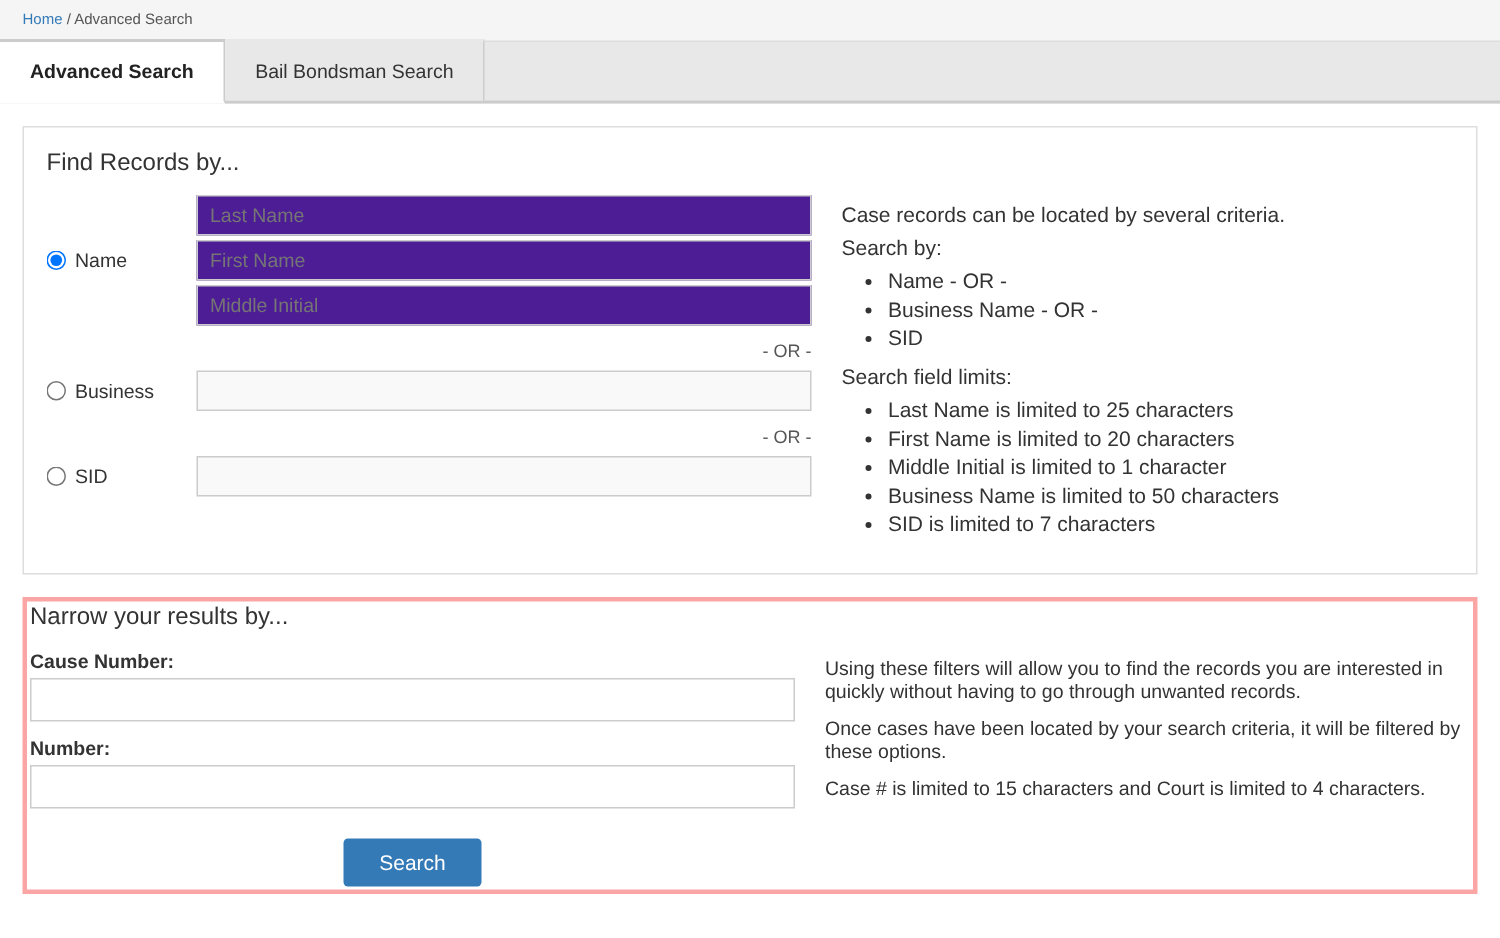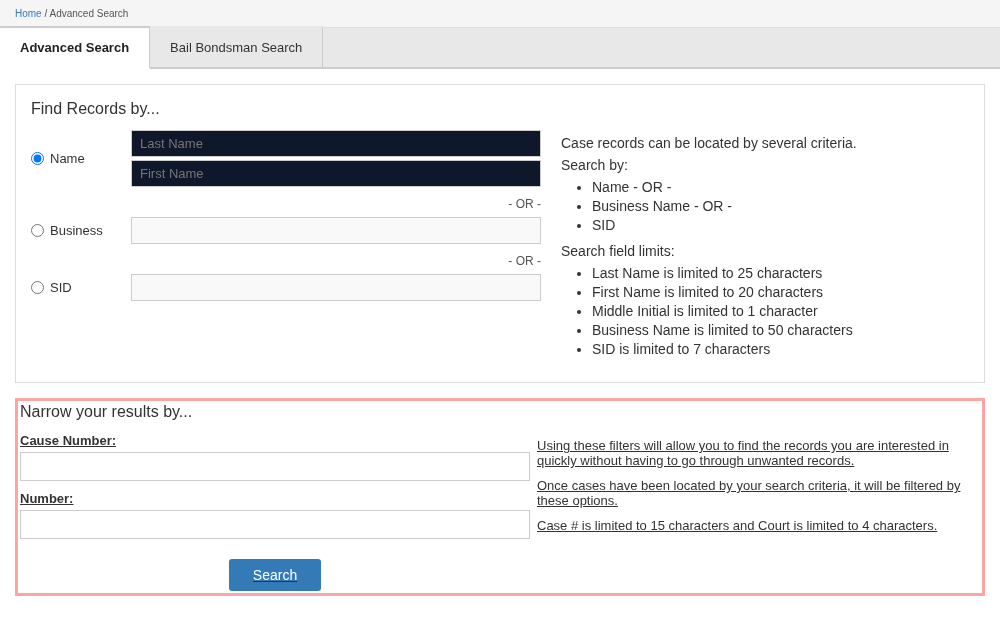--- a/index.html
+++ b/index.html
@@ -97,21 +97,21 @@
       display: flex;
       flex-direction: column;
       gap: 3px;
     }
 
     .field-inputs input[type="text"] {
       width: 100%;
       padding: 5px 8px;
       border: 1px solid #ccc;
       font-size: 13px;
-      background: #0f172a;
+      background: #4c1d95;
       color: #888;
     }
 
     .or-divider {
       text-align: right;
       padding: 6px 0;
       color: #555;
       font-size: 12px;
     }
 
@@ -124,22 +124,21 @@
     }
 
     .narrow-title {
       font-size: 16px;
       font-weight: normal;
       margin-bottom: 12px;
     }
 
     .narrow-two-col {
       display: flex;
-      gap: 7px;
-      text-decoration: underline;
+      gap: 20px;
     }
 
     .narrow-left {
       flex: 0 0 510px;
     }
 
     .narrow-right {
       flex: 1;
       font-size: 13px;
       color: #333;
@@ -203,20 +202,21 @@
       <div class="left-col">
 
         <div class="field-row">
           <div class="field-label">
             <input type="radio" name="search-type" value="name" class="radio-input" checked="" style="">
             <span>Name</span>
           </div>
           <div class="field-inputs">
             <input type="text" placeholder="Last Name" style="">
             <input type="text" placeholder="First Name" style="">
+            <input type="text" placeholder="Middle Initial" style="">
           </div>
         </div>
 
         <div class="or-divider">- OR -</div>
 
         <div class="field-row" style="align-items: center;">
           <div class="field-label">
             <input type="radio" name="search-type" value="business" class="radio-input" style="">
             <span>Business</span>
           </div>

